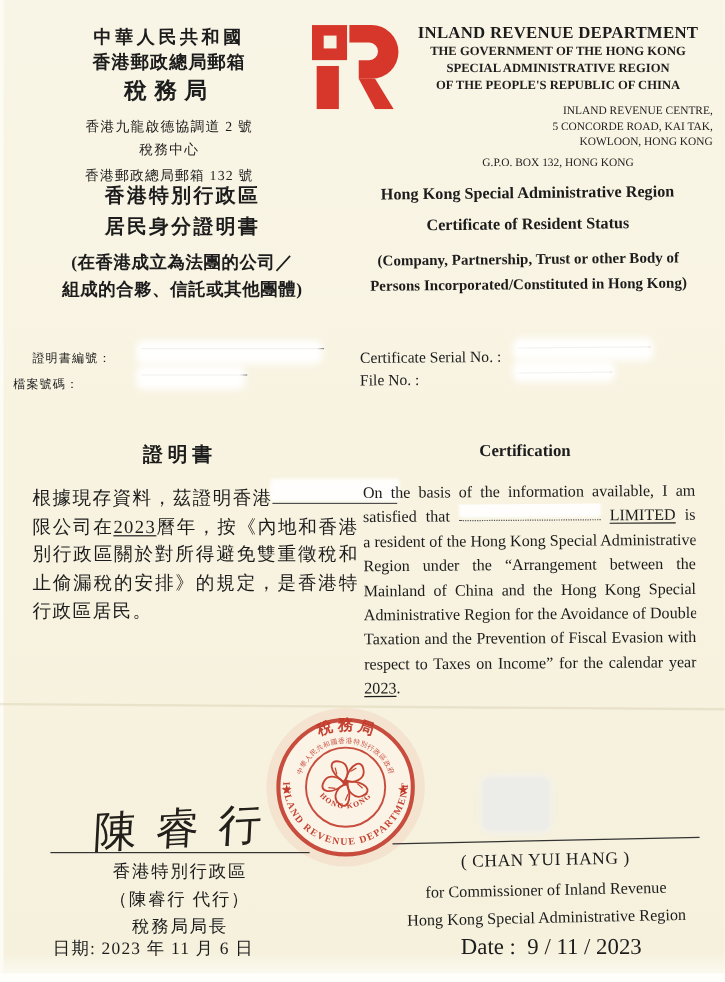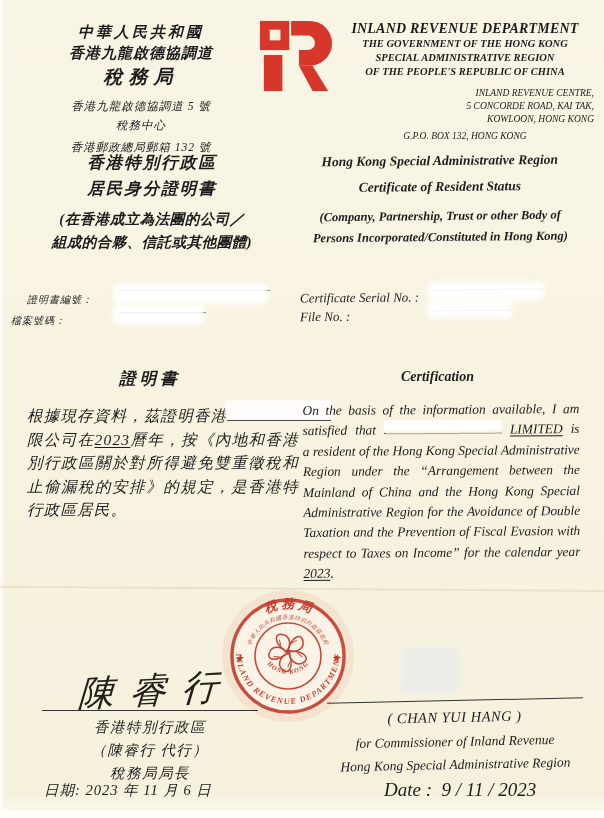--- a/index.html
+++ b/index.html
@@ -1,19 +1,19 @@
 <!DOCTYPE html>
 <html><head>
 <meta charset="utf-8">
 <style>
   html,body{margin:0;padding:0;}
   .page{
     position:relative; width:604px; height:818px; overflow:hidden;
     background:linear-gradient(180deg,#f9f5e6 0%, #f8f3e0 55%, #f6f1dd 97%, #fdfcf6 100%);
-    font-family:"Liberation Serif", serif; color:#1c1c1c;font-style:italic;
+    font-family:"Liberation Serif", serif; color:#1c1c1c;
   }
   .abs{position:absolute;}
   .ctr{text-align:center;}
   
   .cn-head{font-family:"Liberation Serif",serif; font-weight:bold;}
   .cn-head .l1{font-size:15px; letter-spacing:3px; line-height:21px;}
   .cn-head .l2{font-size:15px; letter-spacing:1px; line-height:21px;}
   .cn-head .l3{font-size:19px; letter-spacing:6px; line-height:26px;}
   .cn-addr{font-size:11.5px; font-weight:normal; line-height:19px; letter-spacing:1px; margin-top:7px;}
   .en-head .l1{font-size:14px; font-weight:bold; letter-spacing:.2px; line-height:17px;}
@@ -57,24 +57,24 @@
 </style>
 </head>
 <body>
 
 <div class="page">
   <div class="edge-left"></div>
   <div class="crease"></div>
 
   <div class="abs ctr cn-head" style="left:38px; top:22px; width:206px;">
     <div class="l1">中華人民共和國</div>
-    <div class="l2">香港九龍啟德協調道</div>
+    <div class="l2">香港郵政總局郵箱</div>
     <div class="l3">稅務局</div>
     <div class="cn-addr">
-      <div>香港九龍啟德協調道 5 號</div>
+      <div>香港九龍啟德協調道 2 號</div>
       <div>稅務中心</div>
       <div style="margin-top:3px;">香港郵政總局郵箱 132 號</div>
     </div>
   </div>
 
   <div class="abs" style="left:259px; top:17px; width:76px; height:74px;">
     <svg width="76" height="74" viewBox="0 0 78 76" aria-hidden="true">
       <g fill="#d6372a">
         <rect x="1" y="4" width="30" height="30"></rect>
         <rect x="11" y="13" width="11" height="11" fill="#f8f3e0"></rect>

